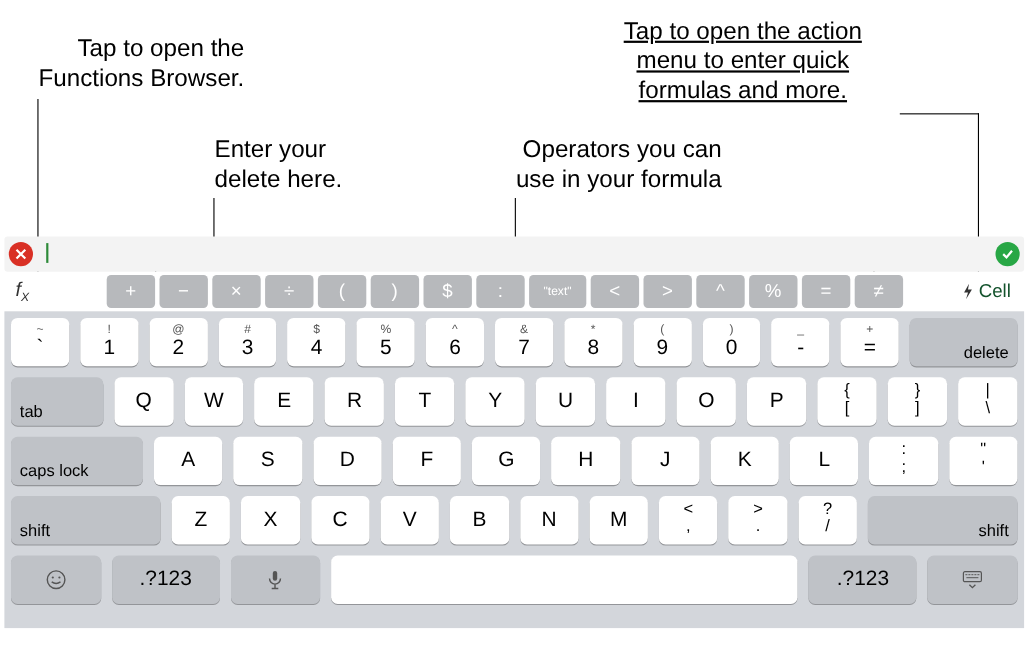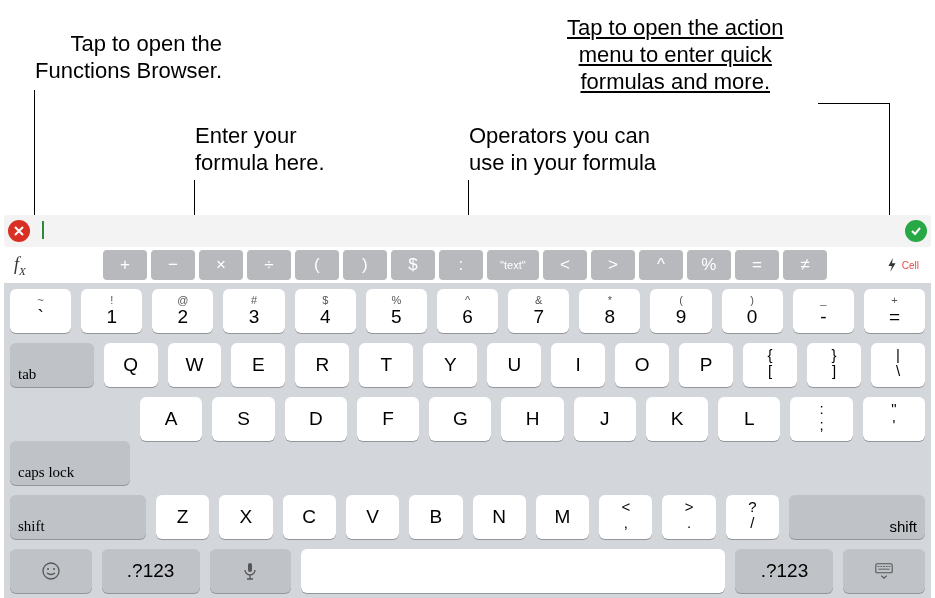--- a/index.html
+++ b/index.html
@@ -86,21 +86,21 @@
     background: #fff;
     display: flex;
     align-items: center;
     padding: 2px 0;
     gap: 0;
   }
   .fx-btn {
     width: 40px;
     text-align: left;
     padding-left: 10px;
-    font-family: Liberation Serif, serif;
+    font-family: Liberation Sans, sans-serif;
     font-style: italic;
     font-size: 18px;
     color: #333;
   }
   .fx-btn sub { font-size: 11px; font-style: italic; }
   .operators {
     flex: 1;
     display: flex;
     gap: 4px;
     justify-content: center;
@@ -118,22 +118,22 @@
     justify-content: center;
     font-size: 17px;
     font-weight: 500;
   }
   .op-text { font-size: 11px; max-width: 52px; }
   .cell-btn {
     display: flex;
     align-items: center;
     gap: 4px;
     padding: 0 12px 0 0;
-    font-size: 10px;
-    color: #ef4444;
+    font-size: 17px;
+    color: #14532d;
   }
   .cell-btn svg { width: 12px; height: 16px; }
 
   .keyboard {
     background: #d3d6db;
     padding: 6px;
   }
   .krow {
     display: flex;
     gap: 10px;
@@ -163,64 +163,63 @@
   }
   .key .main {
     font-size: 19px;
     line-height: 21px;
   }
   .key.small-label {
     font-size: 15px;
     align-items: flex-start;
     justify-content: flex-end;
     padding: 0 0 4px 8px;
-    font-family: Liberation Serif, serif;
   }
   .key.small-right {
     font-size: 15px;
     align-items: flex-end;
     justify-content: flex-end;
     padding: 0 8px 4px 0;
   }
   .key.dual {
     line-height: 15px;
     font-size: 15px;
   }
   .key.dual .upper { font-size: 15px; color:#000; }
   .key.dual .main { font-size: 15px; }
 
   
   .r1 .key { flex: 1; }
   .r1 .key.delete { flex: 1.7; }
   .r2 .key { flex: 1; }
   .r2 .key.tab { flex: 1.4; }
   .r3 .key { flex: 1; }
-  .r3 .key.caps { flex: 1.8; margin-top: 44px; }
+  .r3 .key.caps { flex: 1.8; }
   .r3 .key.return { flex: 1.8; }
   .r4 .key { flex: 1; }
   .r4 .key.shift { flex: 2.4; }
   .r5 .key { flex: 1; }
   .r5 .key.space { flex: 5.2; }
   .r5 .key.emoji, .r5 .key.mic, .r5 .key.dismiss { flex: 1; }
   .r5 .key.numswitch { flex: 1.2; }
 
   .key svg { width: 20px; height: 20px; }
 </style>
 </head>
 <body>
 
 <div class="callout" style="left:35px; top:30px; text-align:right;">Tap to open the
 Functions Browser.</div>
 <div class="leader" style="left:34px; top:90px; width:1px; height:174px;"></div>
 
 <div class="callout" style="left:195px; top:122px; text-align:left;">Enter your
-formula here.</div>
+delete here.</div>
 <div class="leader" style="left:194px; top:180px; width:1px; height:36px;"></div>
 
-<div class="callout" style="left:469px; top:122px; text-align:left;">Operators you can
+<div class="callout" style="left:469px; top:122px; text-align:right;">Operators you can
 use in your formula</div>
 <div class="leader" style="left:468px; top:180px; width:1px; height:62px;"></div>
 <div class="bracket" style="left:141px; top:242px; width:654px;"></div>
 
 <div class="callout" style="left:567px; top:14px;text-decoration:underline;">Tap to open the action
 menu to enter quick
 formulas and more.</div>
 <div class="leader" style="left:889px; top:103px; width:1px; height:160px;"></div>
 <div class="leader" style="left:818px; top:103px; width:72px; height:1px;"></div>
 
@@ -318,20 +317,21 @@
           <span class="main">0</span>
         </div>
         <div class="key">
           <span class="upper">_</span>
           <span class="main">-</span>
         </div>
         <div class="key">
           <span class="upper">+</span>
           <span class="main">=</span>
         </div>
+        <div class="key sys delete small-right">delete</div>
       </div>
     <div class="krow r2" id="krow2">
         <div class="key sys tab small-label">tab</div>
         <div class="key">Q</div>
         <div class="key">W</div>
         <div class="key">E</div>
         <div class="key">R</div>
         <div class="key">T</div>
         <div class="key">Y</div>
         <div class="key">U</div>

